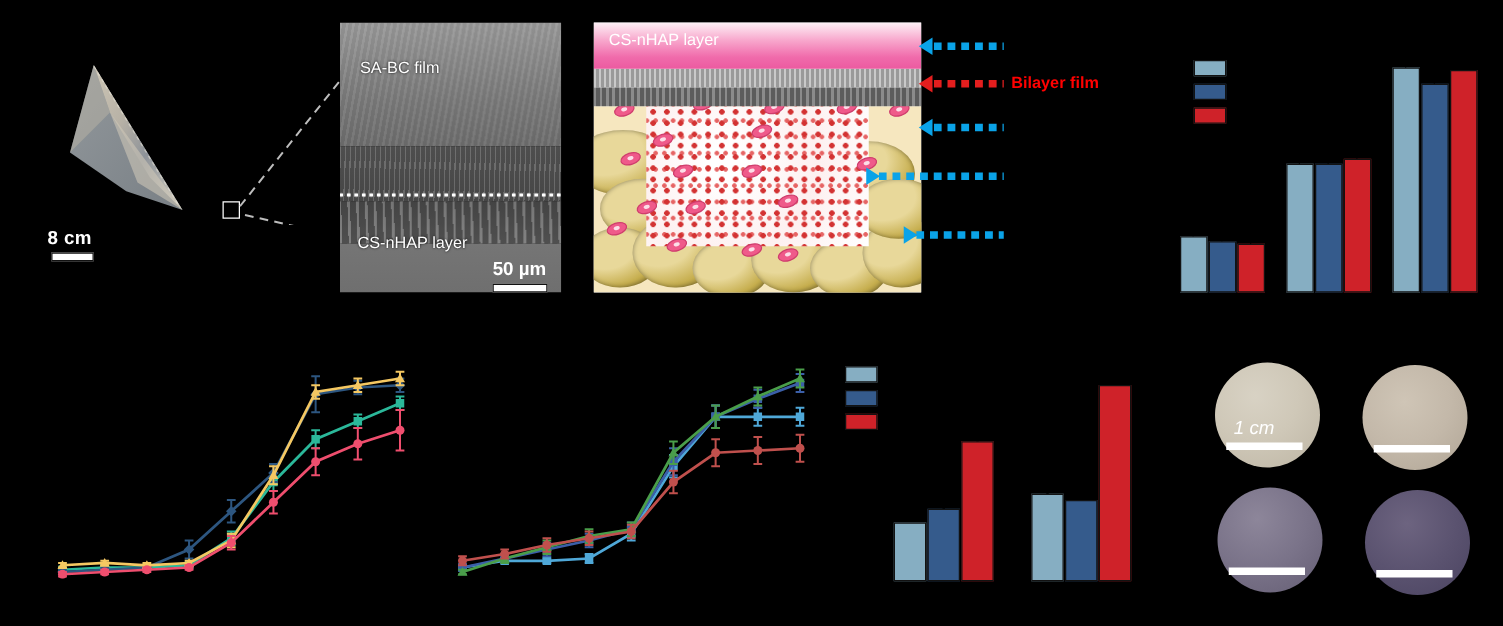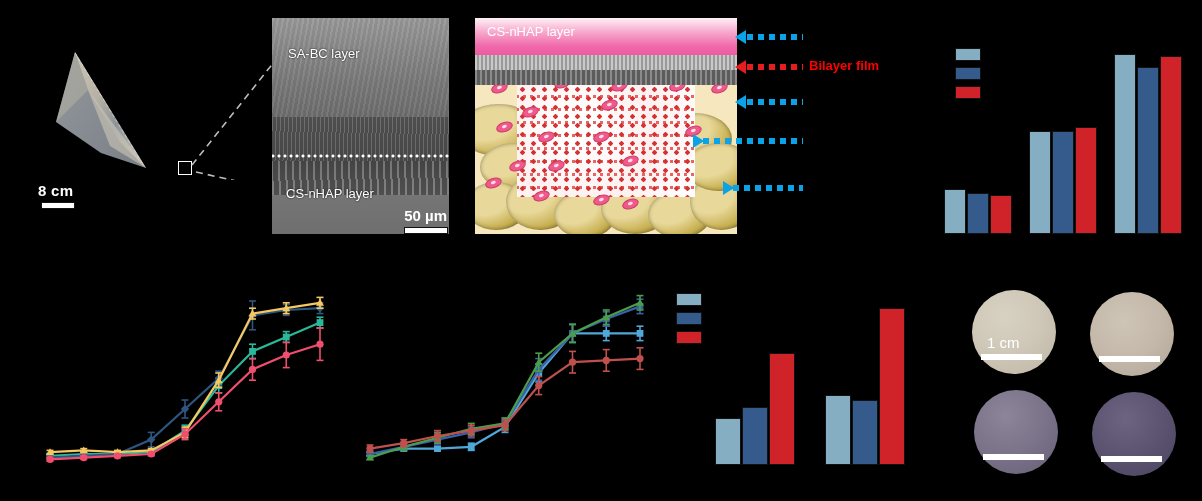--- a/index.html
+++ b/index.html
@@ -35,21 +35,21 @@
       repeating-linear-gradient(88deg, rgba(255,255,255,.16) 0 2px, rgba(0,0,0,.25) 2px 7px),
       linear-gradient(180deg,#5a5a5a,#6a6a6a);}
   .sem-bot{position:absolute;left:0;top:82%;right:0;bottom:0;
     background:linear-gradient(180deg,#757575,#6f6f6f);}
   .sem-dotline{position:absolute;left:-2px;right:-2px;top:63%;height:4px;
     background-image:radial-gradient(circle, #fff 0 1.4px, transparent 1.7px);
     background-size:6px 4px;background-repeat:repeat-x;}
   .sem-label{position:absolute;color:#fff;font-size:13px;text-shadow:0 0 2px #000;}
   .lbl-sabc{left:16px;top:28px;}
   .lbl-csnhap{left:14px;top:168px;}
-  .scale-50{position:absolute;right:2px;bottom:10px;text-align:right;margin-top:16px;}
+  .scale-50{position:absolute;right:12px;bottom:10px;text-align:right;margin-top:16px;}
   .scale-50 .txt{font-size:15px;font-weight:bold;color:#fff;}
   .scale-50 .bar{width:44px;height:7px;background:#fff;margin:3px auto 0 auto;}
 
   
   #panel-bone{left:475px;top:18px;width:262px;height:216px;overflow:hidden;background:#fff;}
   .bone-cs{position:absolute;left:0;right:0;top:0;height:17%;
     background:linear-gradient(180deg,#fdf1f6 0%,#f8a8cd 38%,#f06bab 75%,#ec5aa0 100%);}
   .bone-cs-lbl{position:absolute;left:12px;top:6px;font-size:13px;color:#fff;}
   .bone-sa{position:absolute;left:0;right:0;top:17%;height:7%;
     background:repeating-linear-gradient(90deg,#c9c9c9 0 2px,#9a9a9a 2px 4px);}
@@ -88,21 +88,21 @@
   
   .chart{position:absolute;}
   .plotarea{position:absolute;}
   .bar{position:absolute;border:1.4px solid #121212;box-sizing:border-box;}
   .errbar{position:absolute;width:1.8px;background:#000;}
   .errcap{position:absolute;height:1.8px;background:#000;}
   .legend-sw{position:absolute;border:1.4px solid #121212;box-sizing:border-box;}
 
   
   #panel-disks{left:952px;top:282px;width:250px;height:219px;}
-  .disk{position:absolute;width:84px;height:84px;border-radius:50%;}
+  .disk{position:absolute;width:84px;height:84px;border-radius:50%;font-style:italic;}
   .disk .sbar{position:absolute;left:11%;bottom:17%;width:72%;height:6px;background:#fff;}
   .disk-lbl{position:absolute;color:#fff;font-size:15px;}
 </style>
 </head>
 <body>
 
 <div class="panel" id="panel-film">
   <div class="film-shape">
     <svg width="140" height="130" viewBox="0 0 140 130">
       <defs>
@@ -136,21 +136,21 @@
     <div class="bar"></div>
   </div>
 </div>
 
 <div class="panel" id="panel-sem">
   <div class="sem-top"></div>
   <div class="sem-mid"></div>
   <div class="sem-rough"></div>
   <div class="sem-bot"></div>
   <div class="sem-dotline"></div>
-  <div class="sem-label lbl-sabc">SA-BC layer</div>
+  <div class="sem-label lbl-sabc">SA-BC film</div>
   <div class="sem-label lbl-csnhap">CS-nHAP layer</div>
   <div class="scale-50">
     <div class="txt">50 µm</div>
     <div class="bar"></div>
   </div>
 </div>
 
 <div class="panel" id="panel-bone">
   <div class="bone-body"></div>
 

